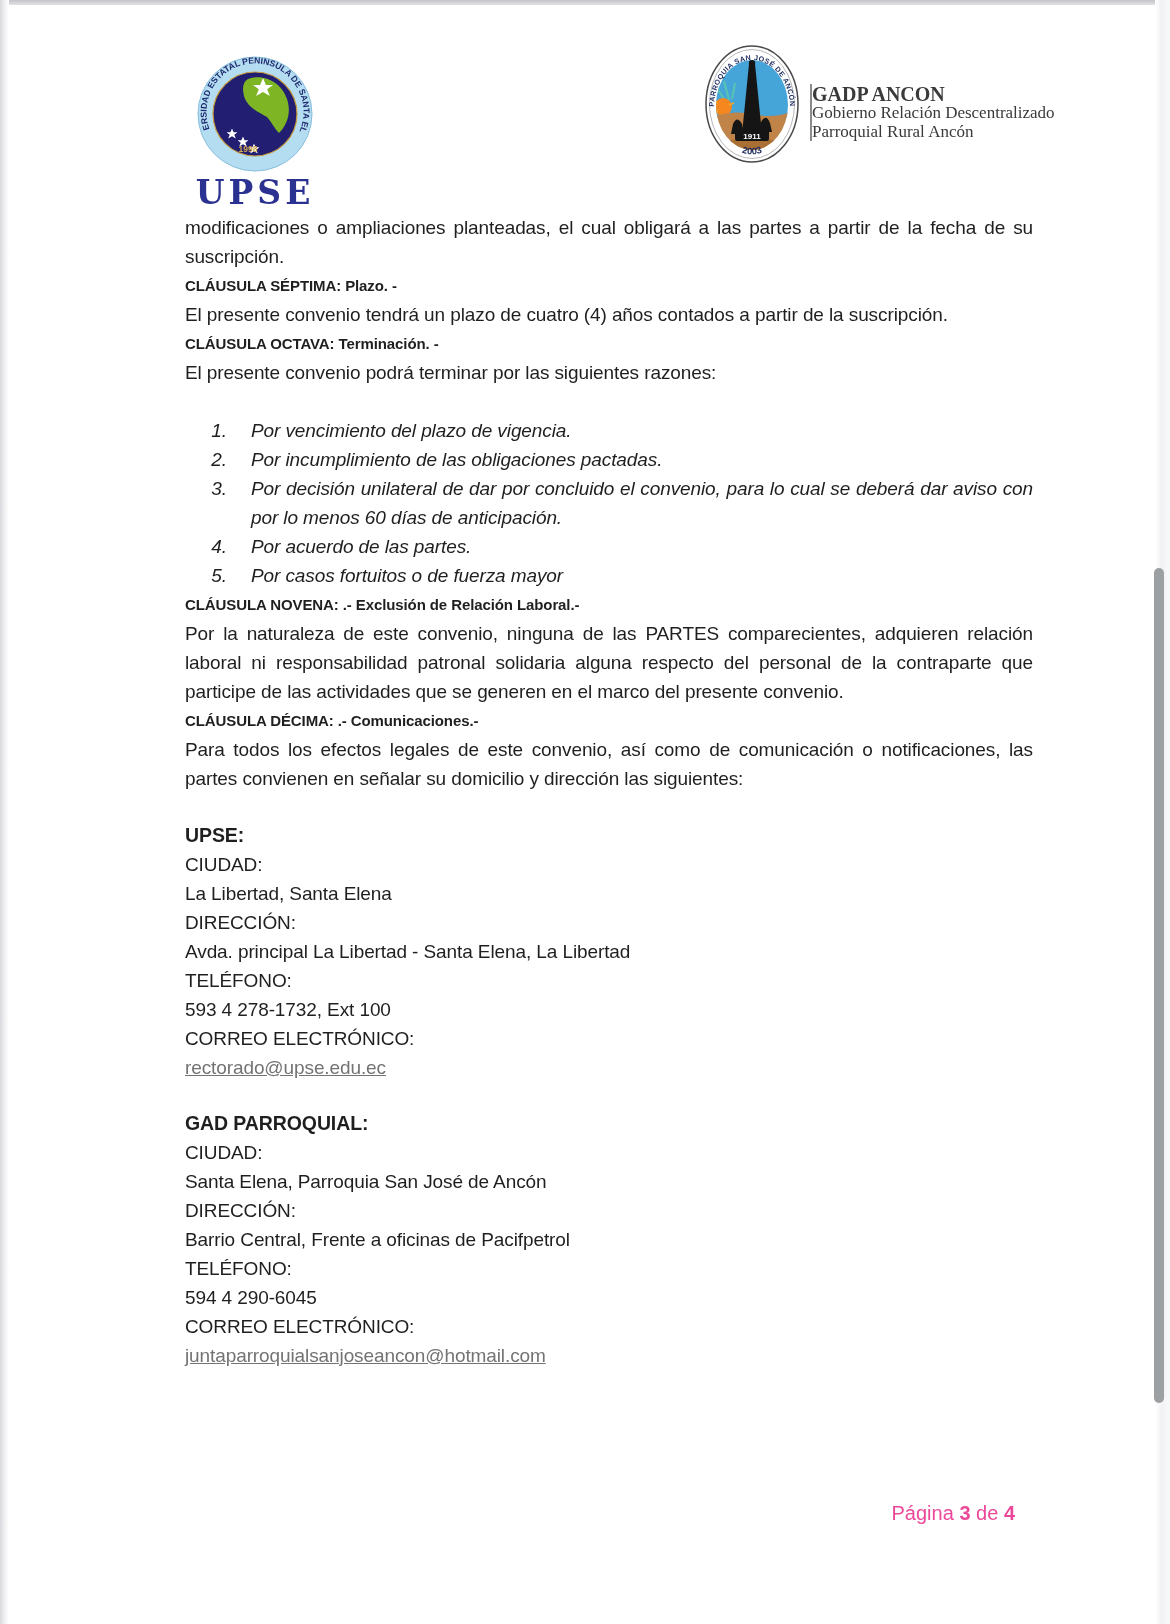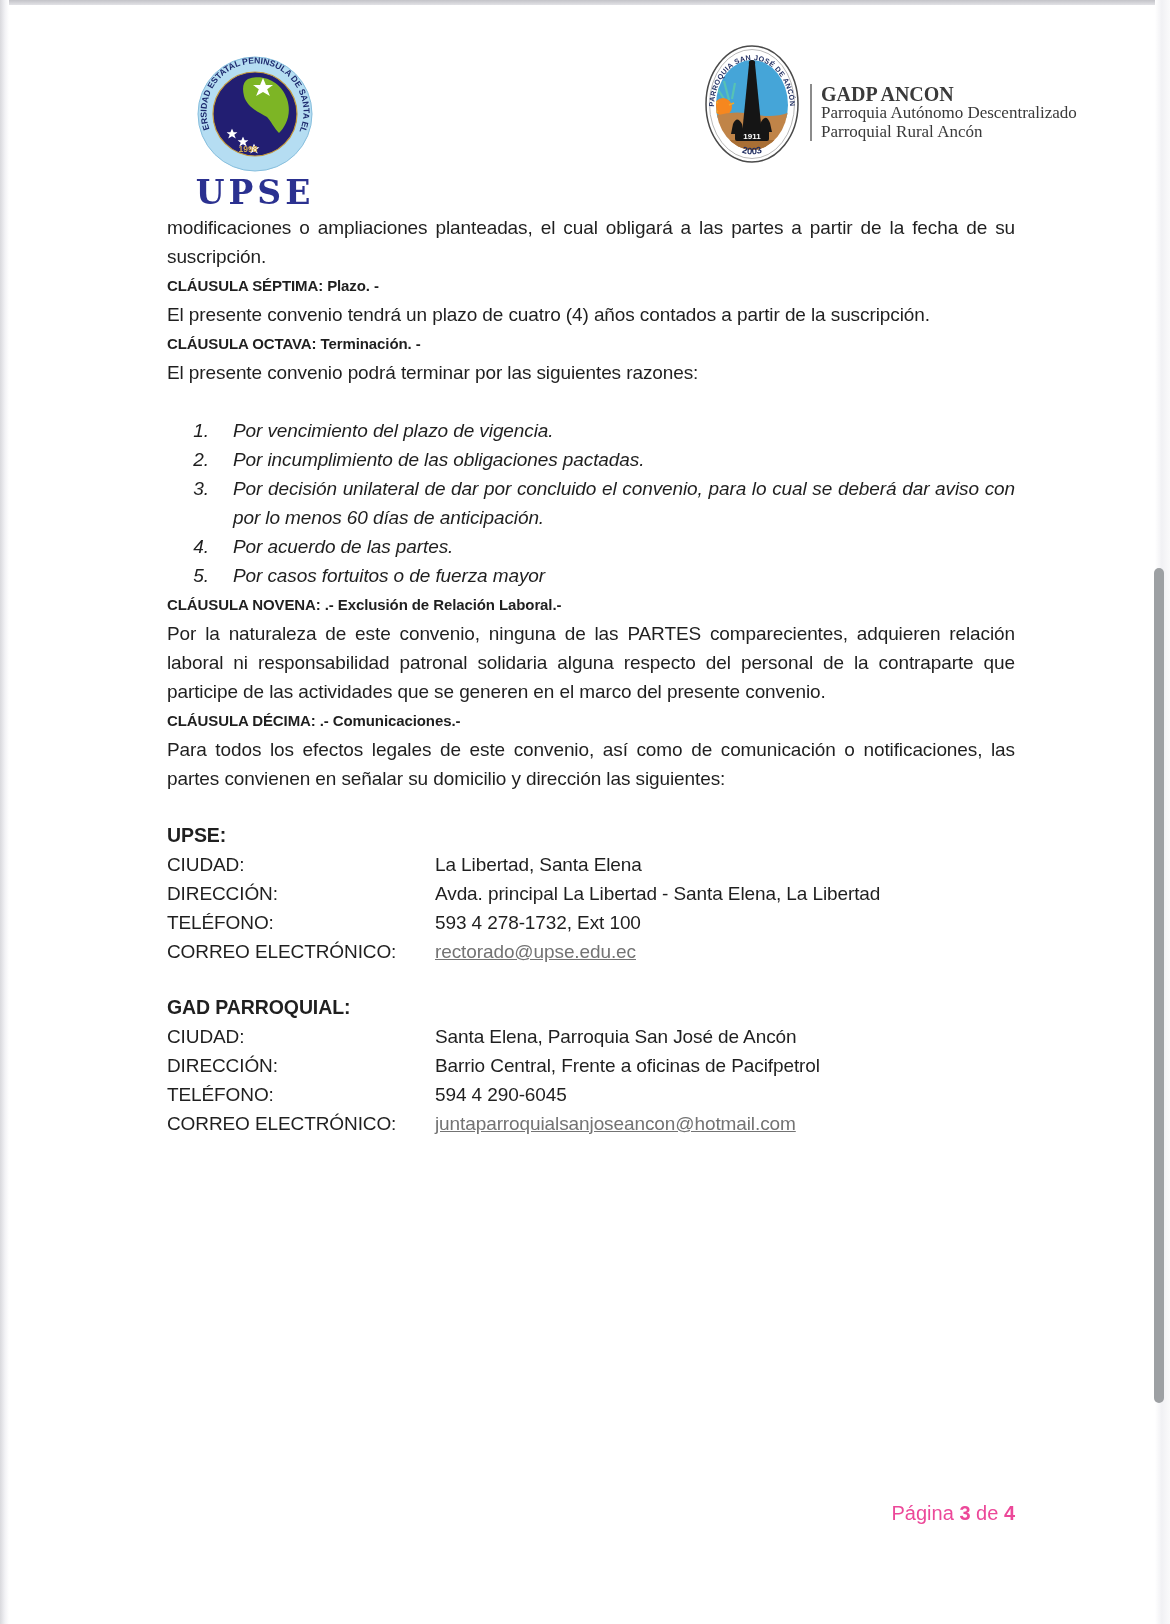--- a/index.html
+++ b/index.html
@@ -10,44 +10,44 @@
             background:linear-gradient(#c3c3c8,#e2e2e6);}
   .edge-left{position:absolute;top:0;left:0;bottom:0;width:9px;
              background:linear-gradient(90deg,#d9d9dd,#f2f2f5 55%,#ffffff);}
   .scroll-track{position:absolute;top:0;right:0;bottom:0;width:15px;
                 background:linear-gradient(90deg,#ffffff,#f1f1f4 45%,#fafafb);}
   .scroll-thumb{position:absolute;right:6px;top:568px;width:10px;height:835px;
                 background:#9da0a3;border-radius:6px;}
   
   .upse-logo{position:absolute;left:190px;top:52px;width:130px;}
   .gadp{position:absolute;left:704px;top:44px;display:flex;align-items:flex-start;}
-  .gadp-text{margin-left:10px;margin-top:40px;padding-left:9px;border-left:2px solid #8b8b8b;
+  .gadp-text{margin-left:10px;margin-top:40px;border-left:2px solid #8b8b8b;
              font-family:"Liberation Serif",serif;color:#3a3a3a;}
   .gadp-abbr{font-size:20px;font-weight:bold;line-height:20px;margin:0;}
   .gadp-line{font-size:17px;line-height:18.5px;}
   
-  .content{position:absolute;left:167px;top:213px;width:848px;
+  .content{position:absolute;left:185px;top:213px;width:848px;
            font-size:19px;line-height:29px;letter-spacing:-0.1px;}
   .content p{margin:0;}
   .just{text-align:justify;}
   h2.clause{font-size:15px;font-weight:bold;margin:0;line-height:29px;}
   .h-septima{margin-top:36px;}
   .p-septima{margin-top:28px;}
   .h-octava{margin-top:28px;}
   .p-octava{margin-top:29px;}
   ol.reasons{margin:29px 0 0 0;padding-left:47px;list-style:decimal;font-style:italic;}
   ol.reasons li{padding-left:19px;line-height:29px;text-align:justify;}
   .h-novena{margin-top:15px;}
   .p-novena{margin-top:23px;}
   .h-decima{margin-top:32px;}
   .p-decima{margin-top:27px;}
   .contact{margin-top:28px;}
   .contact.gad{margin-top:27px;}
   .contact h3{font-size:19.5px;font-weight:bold;margin:0;line-height:29px;}
-  .crow{display:flex;line-height:29px;}
+  .crow{display:flex;line-height:29px;flex-direction:column;}
   .clabel{width:268px;flex:none;}
   .cvalue{flex:1;}
   a.email{color:#737373;text-decoration:underline;}
   .footer{position:absolute;right:155px;top:1502px;font-size:20px;color:#ec4899;}
   .footer b{font-weight:bold;}
 </style>
 </head>
 <body>
 
 <div class="page">
@@ -117,21 +117,21 @@
       <text font-size="7.2" font-weight="bold" fill="#1c2a5e" letter-spacing="0.4">
         <textPath href="#gadp-arc-top" startOffset="50%" text-anchor="middle">PARROQUIA SAN JOSÉ DE ANCÓN</textPath>
       </text>
       <path id="gadp-arc-bottom" d="M 30,104 A 34,42 0 0 0 66,104" fill="none"></path>
       <text font-size="9.5" font-weight="bold" fill="#1c2a5e">
         <textPath href="#gadp-arc-bottom" startOffset="50%" text-anchor="middle">2003</textPath>
       </text>
     </svg>
     <div class="gadp-text">
       <p class="gadp-abbr">GADP ANCON</p>
-      <div class="gadp-line">Parroquia Autónomo Descentralizado</div>
+      <div class="gadp-line">Gobierno Relación Descentralizado</div>
       <div class="gadp-line">Parroquial Rural Ancón</div>
     </div>
   </div>
 
   <main class="content">
     <p class="just">modificaciones o ampliaciones planteadas, el cual obligará a las partes a partir de la fecha de su suscripción.</p>
 
     <h2 class="clause h-septima">CLÁUSULA SÉPTIMA: Plazo. -</h2>
     <p class="p-septima">El presente convenio tendrá un plazo de cuatro (4) años contados a partir de la suscripción.</p>
 

